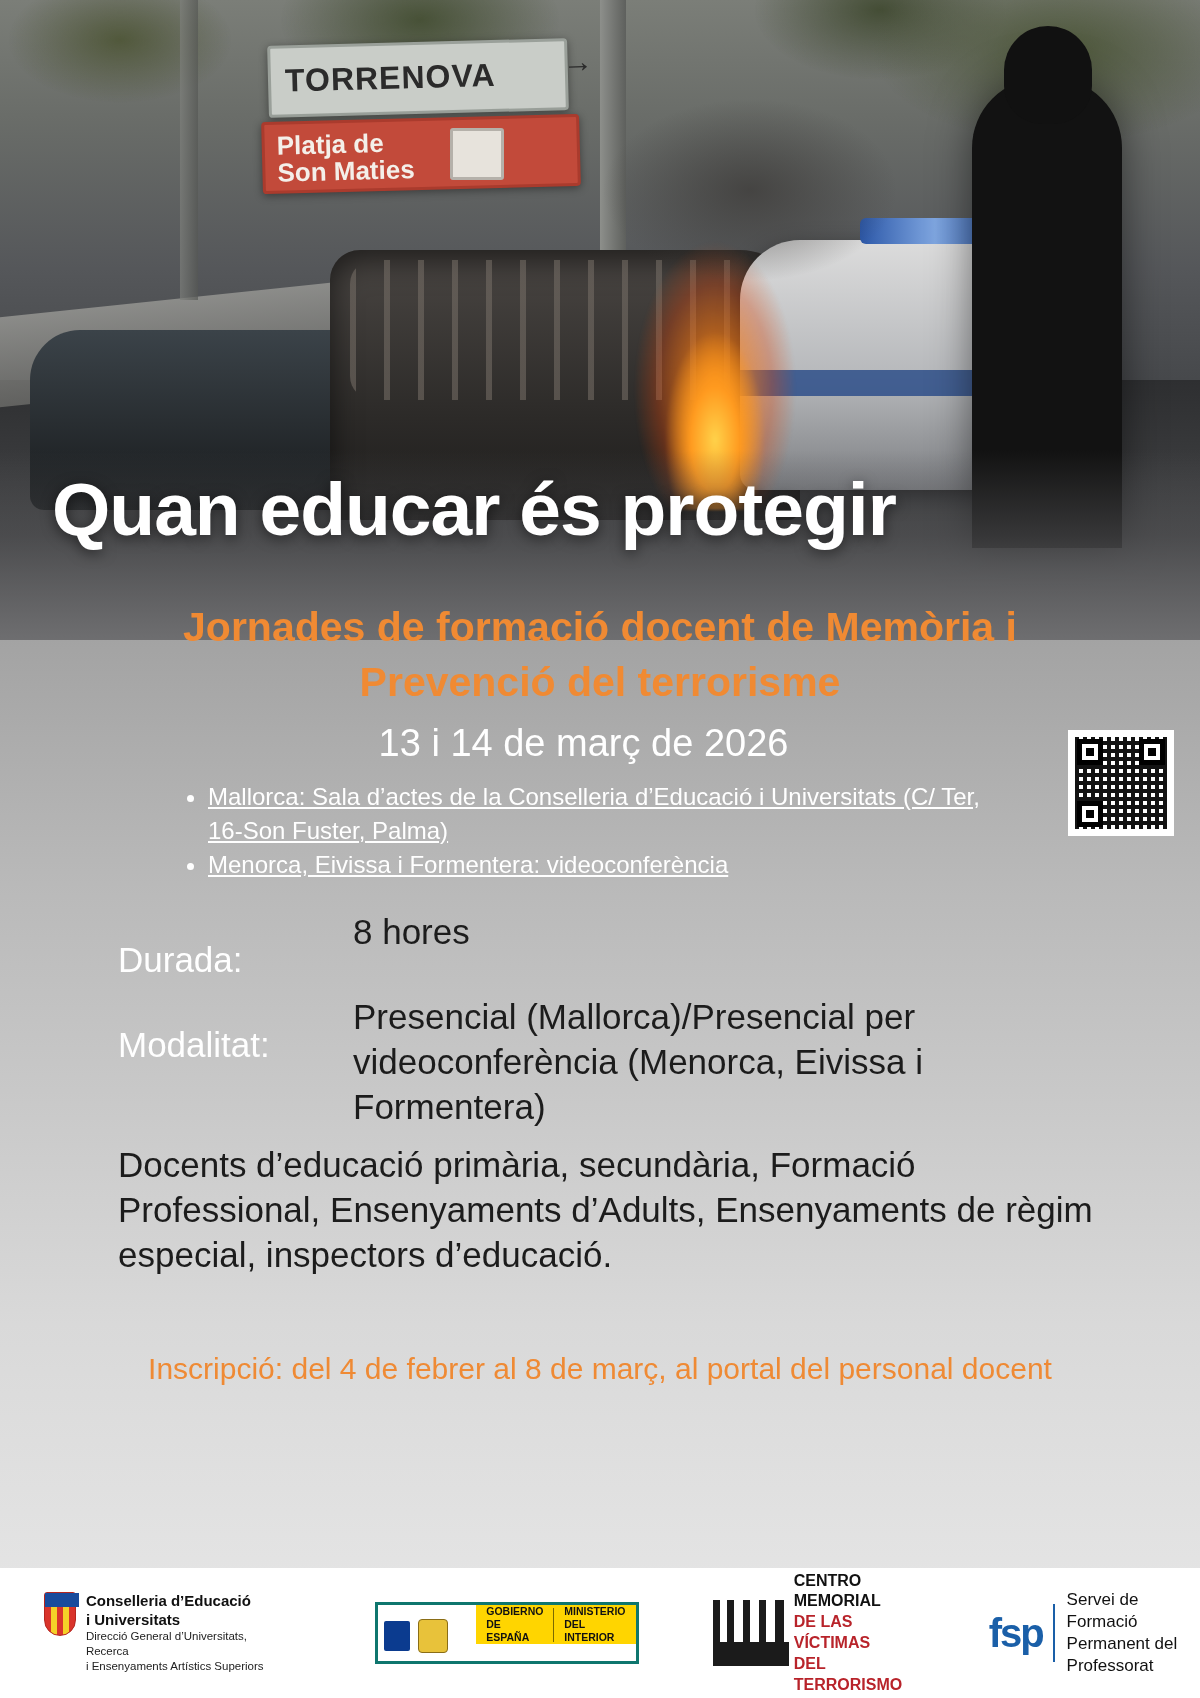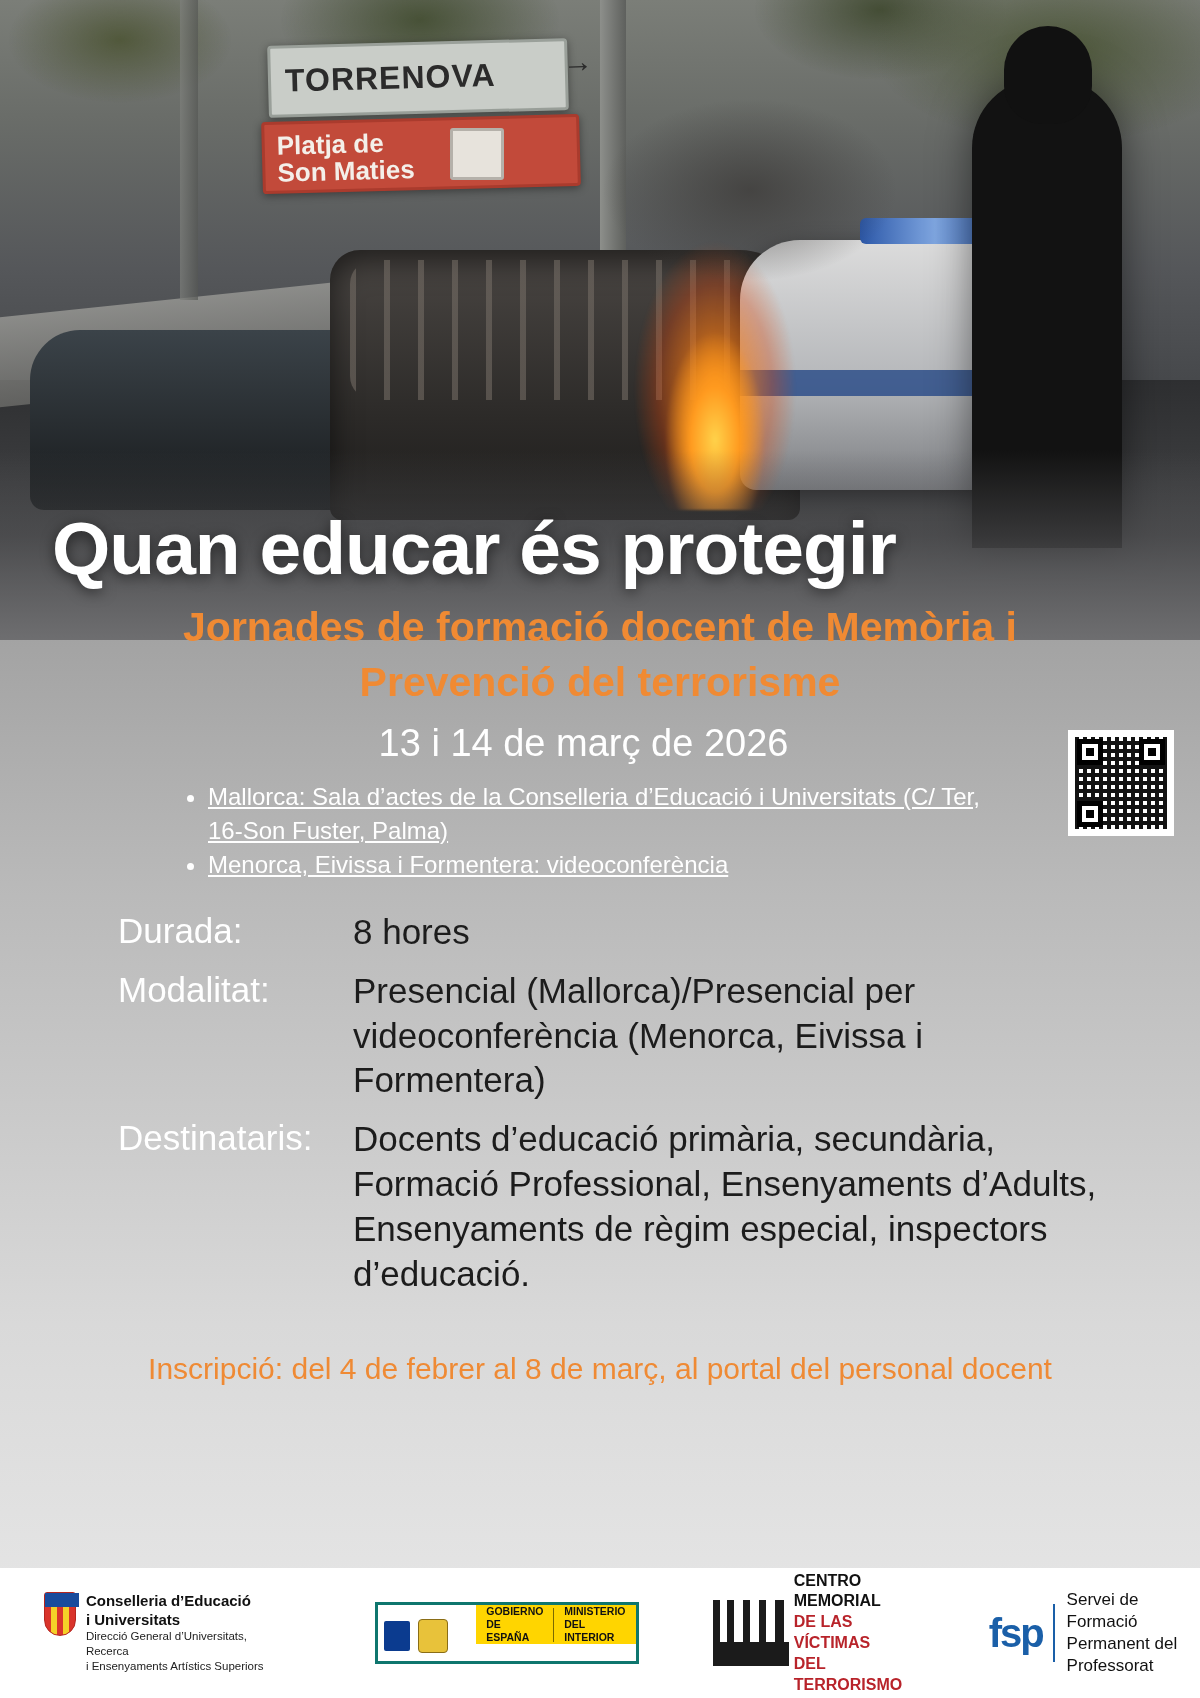--- a/index.html
+++ b/index.html
@@ -141,21 +141,21 @@
     position: absolute; left: 32px; top: -52px; width: 88px; height: 98px;
     background: #111; border-radius: 44px 44px 38px 38px;
   }
   .photo-fade {
     position: absolute; left: 0; bottom: 0; width: 1200px; height: 190px;
     background: linear-gradient(180deg, rgba(70,70,72,0) 0%, rgba(84,84,86,.55) 45%, rgba(110,110,112,1) 100%);
   }
 
   
   .main-title {
-    position: absolute; left: 52px; top: 505px;
+    position: absolute; left: 52px; top: 466px;
     font-size: 75px; font-weight: 700; color: #ffffff;
     letter-spacing: -1px;
     text-shadow: 0 3px 14px rgba(0,0,0,.55);
     white-space: nowrap;
     text-align: center;
   }
   .subtitle {
     position: absolute; left: 0; top: 600px; width: 1200px;
     text-align: center;
     color: #f08a33;
@@ -191,21 +191,21 @@
   .qr .fp i { display:block; width:8px;height:8px;background:#000;margin:4px; }
   .qr .fp1 { left: 9px; top: 9px; }
   .qr .fp2 { right: 9px; top: 9px; }
   .qr .fp3 { left: 9px; bottom: 9px; }
 
   
   .details { position: absolute; left: 118px; top: 910px; width: 1000px; }
   .row { display: flex; margin-bottom: 14px; }
   .row .label {
     color: #ffffff; font-size: 35px; font-weight: 400;
-    width: 235px; flex: 0 0 235px; line-height: 1.2;
+    width: 235px; flex: 0 0 235px; line-height: 1.2; margin-top: 29px;
   }
   .row .value {
     color: #1c1c1c; font-size: 35px; line-height: 1.28;
   }
 
   
   .inscription {
     position: absolute; left: 0; top: 1352px; width: 1200px;
     text-align: center; color: #ef8a34; font-size: 30px;
   }
@@ -339,21 +339,20 @@
   <div class="details">
     <div class="row">
       <div class="label">Durada:</div>
       <div class="value">8 hores</div>
     </div>
     <div class="row">
       <div class="label">Modalitat:</div>
       <div class="value">Presencial (Mallorca)/Presencial per videoconferència (Menorca, Eivissa i Formentera)</div>
     </div>
     <div class="row">
-      <div class="label">Destinataris:</div>
       <div class="value">Docents d’educació primària, secundària, Formació Professional, Ensenyaments d’Adults, Ensenyaments de règim especial, inspectors d’educació.</div>
     </div>
   </div>
 
   <div class="inscription">Inscripció: del 4 de febrer al 8 de març, al portal del personal docent</div>
 
   <div class="footer">
 
     <div class="logo-conselleria">
       <div class="shield"></div>

